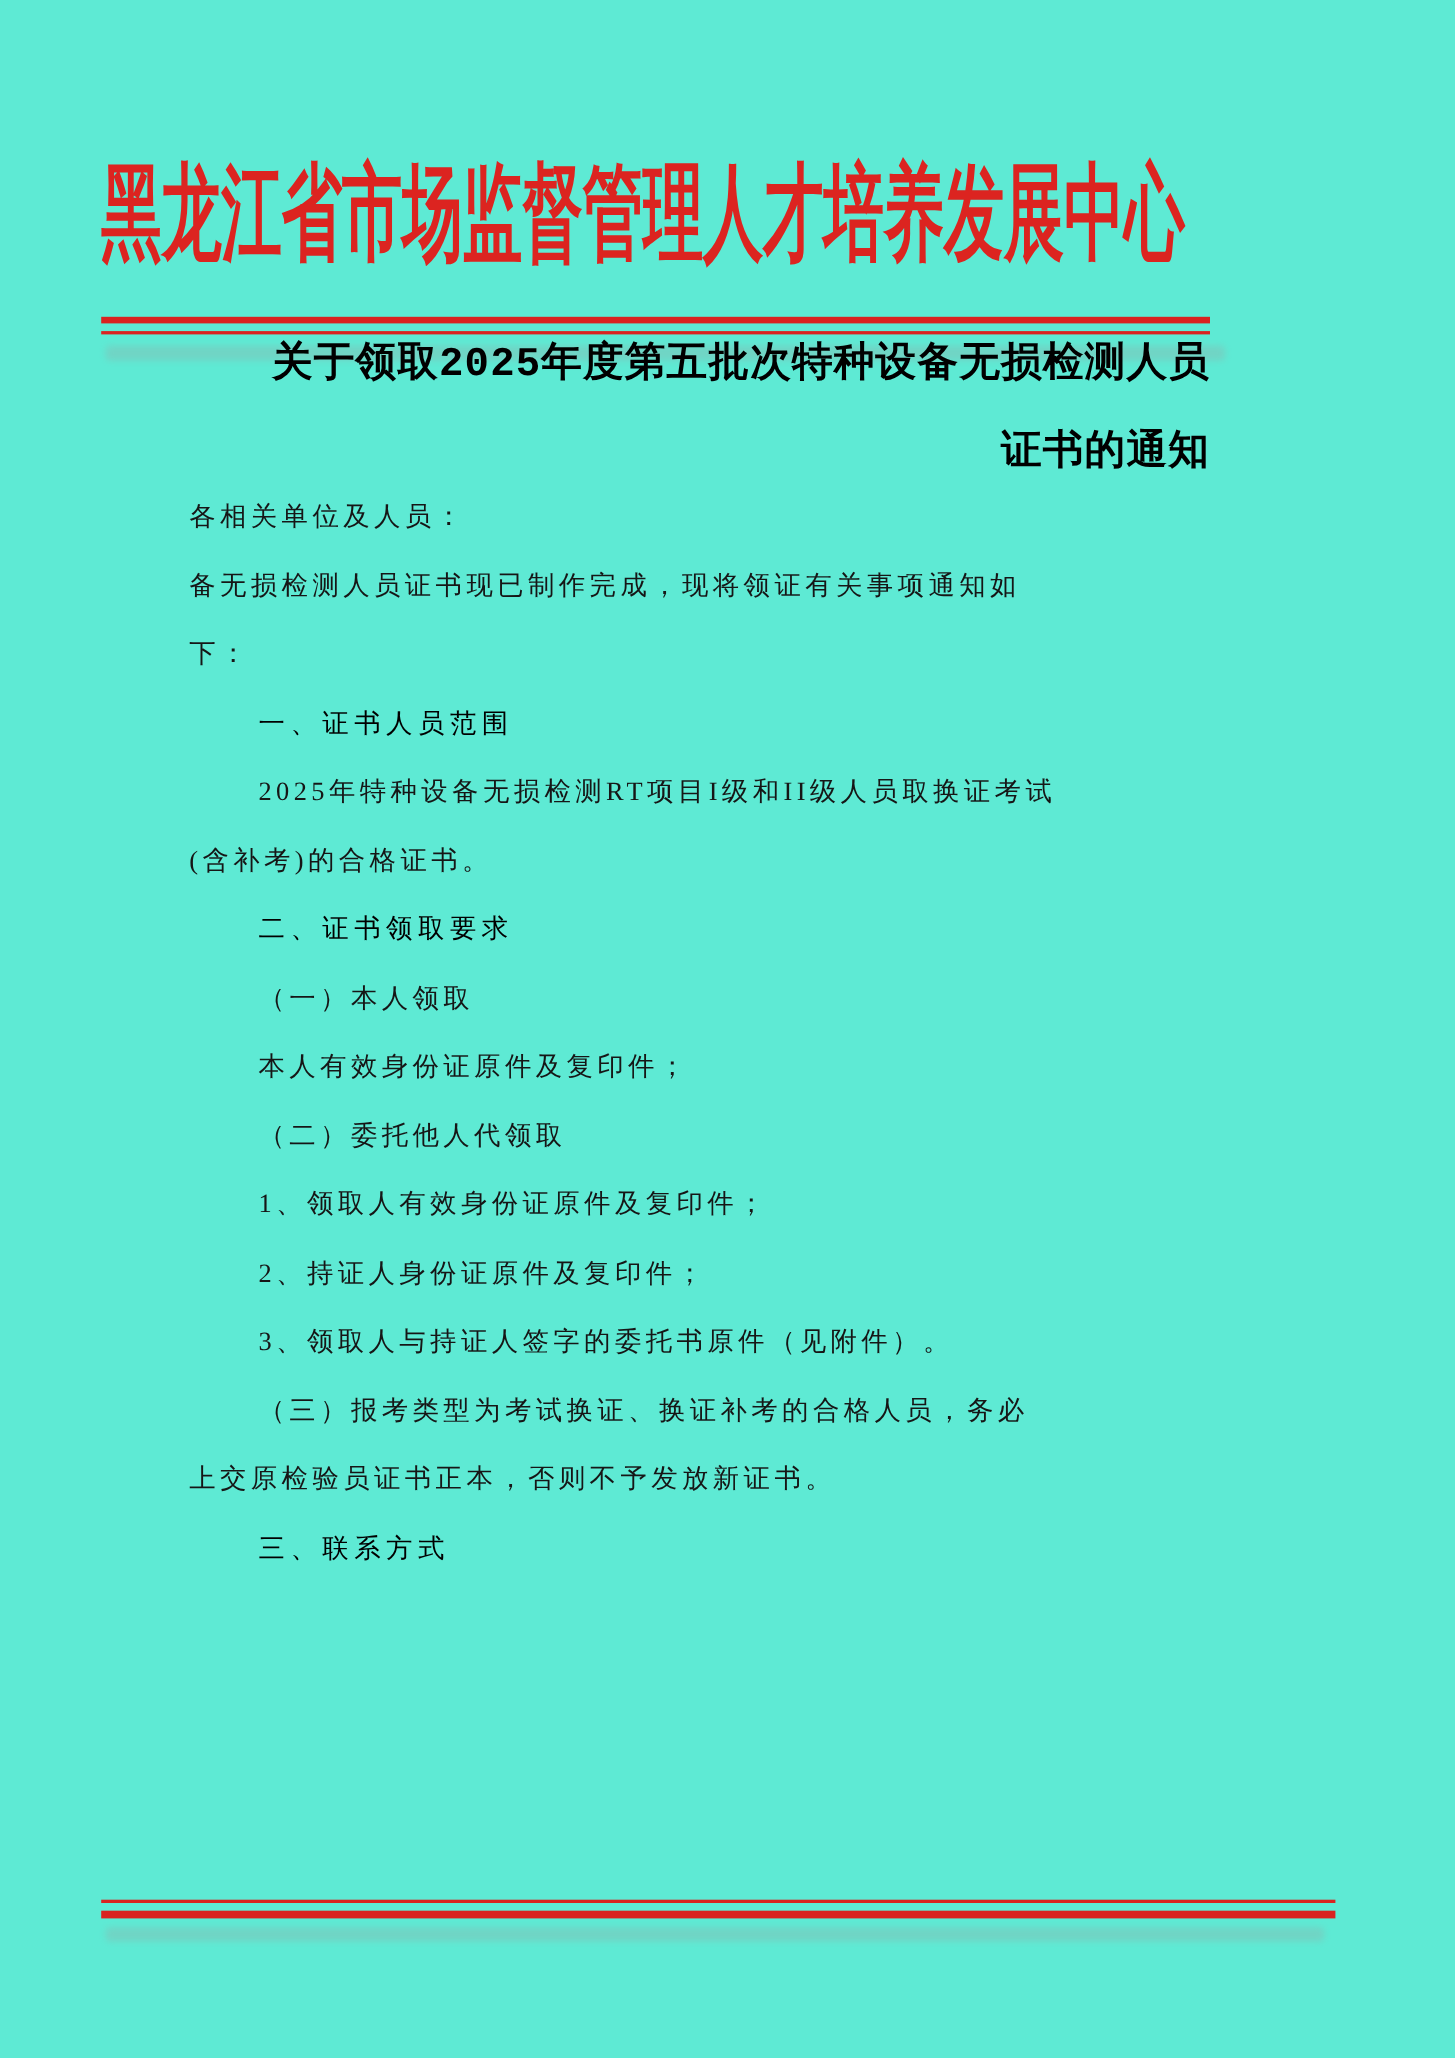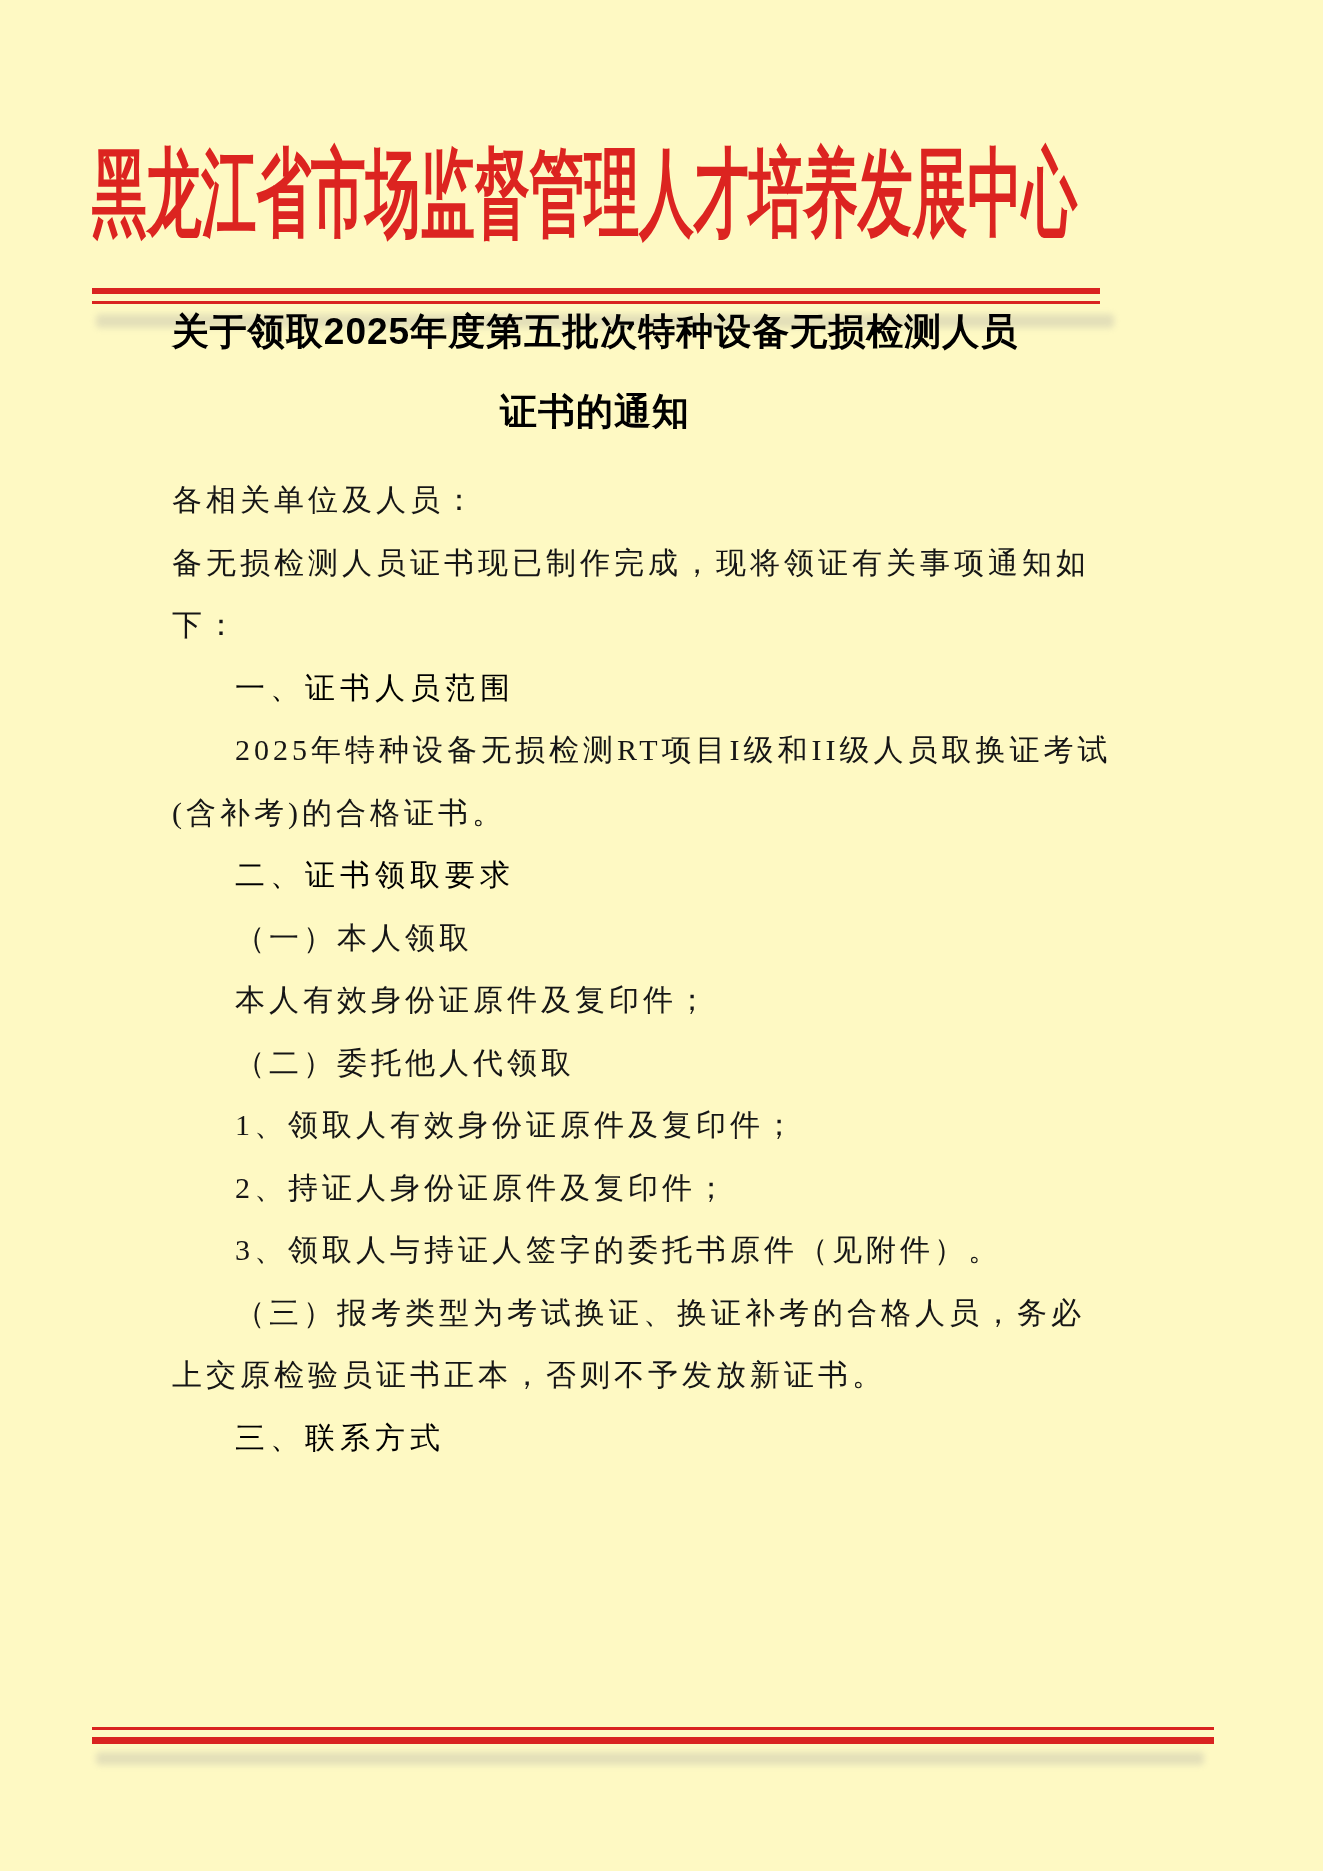--- a/index.html
+++ b/index.html
@@ -1,20 +1,20 @@
 <!DOCTYPE html>
 <html><head>
 <meta charset="utf-8">
 <style>
   html,body{margin:0;padding:0;background:#ffffff;}
   .page{
     position:relative;
     width:1323px;height:1871px;
     margin:0 auto;
-    background:#fef9c3;
+    background:#5eead4;
     overflow:hidden;
     font-family:"Liberation Serif","DejaVu Serif",serif;
   }
   
   .org-title{
     position:absolute;
     left:92px;top:146px;
     font-size:96px;
     font-weight:bold;
     color:#dc2420;
@@ -34,34 +34,34 @@
     position:absolute;background:#9f9f9f;opacity:0.28;filter:blur(3px);
     border-radius:4px;
   }
   .smudge-top{left:96px;top:314px;width:1018px;height:14px;}
   .smudge-bottom{left:96px;top:1752px;width:1108px;height:13px;}
   
   .doc-title{
     position:absolute;
     left:90px;top:292px;
     width:1010px;
-    text-align:center;
+    text-align:right;
     color:#000;
     font-size:37px;
     font-weight:bold;
     line-height:80px;
     letter-spacing:1px;
-    font-family:Liberation Sans, sans-serif;
+    font-family:Liberation Mono, monospace;
   }
   
   .body-text{
     position:absolute;
-    left:172px;top:469px;
+    left:172px;top:439px;
     width:995px;
-    font-size:30px;
+    font-size:24px;
     line-height:62.5px;
     letter-spacing:4px;
     color:#161616;
     font-family:"Liberation Serif","DejaVu Serif",serif;
   }
   .line{white-space:nowrap;}
   .line.indent{padding-left:63px;}
   .line.heading{
     font-weight:normal;
     color:#000;

